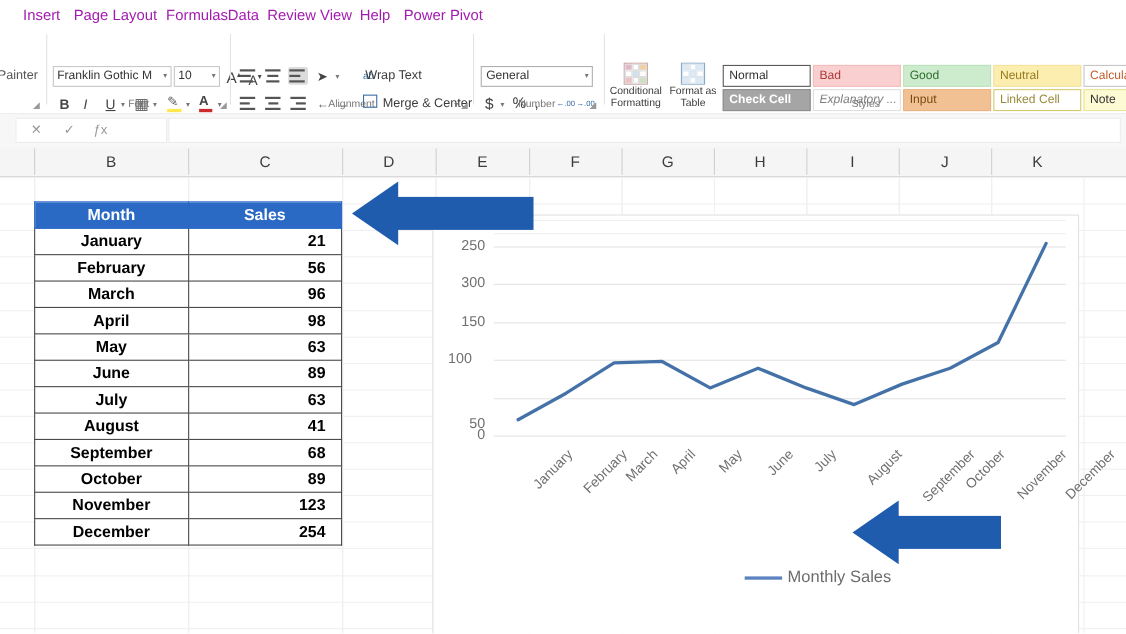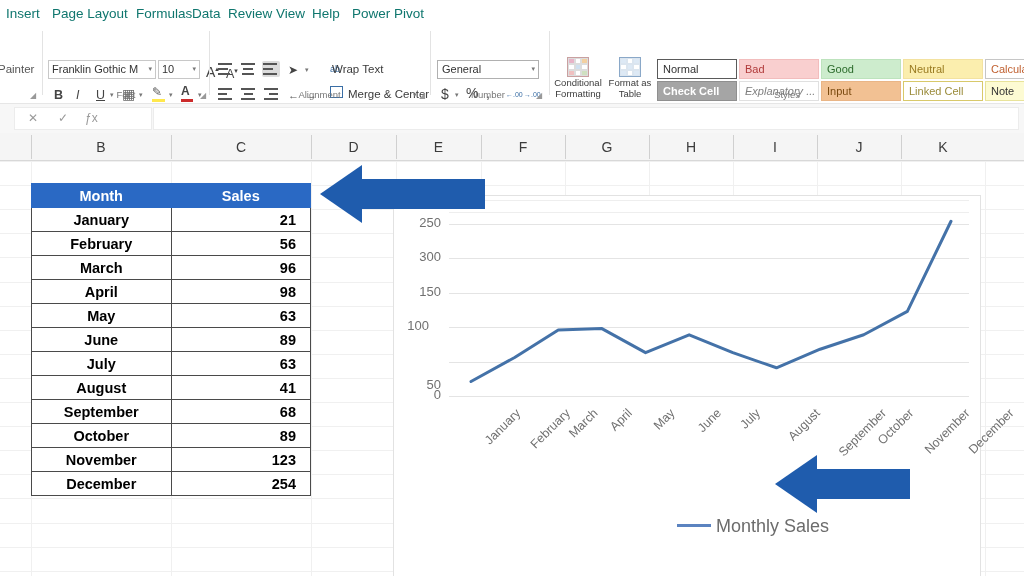--- a/index.html
+++ b/index.html
@@ -9,22 +9,22 @@
     background: #ffffff; overflow: hidden;
   }
   #app { position: relative; width: 1024px; height: 576px; background:#fff; }
 
   
   .ribbon-tabs {
     position:absolute; left:0; top:0; width:1024px; height:27px;
     background:#ffffff; border-bottom:0px;
   }
   .ribbon-tabs .tab {
-    position:absolute; top:5px; font-size:13.5px; color:#0f766e;
-    white-space:nowrap; line-height:17px;
+    position:absolute; top:5px; font-size:13.5px; color:#a21caf;
+    white-space:nowrap; line-height:17px;margin-left:15px;
   }
   .ribbon-body {
     position:absolute; left:0; top:27px; width:1024px; height:77px;
     background:#ffffff; border-bottom:1px solid #e6e6e6;
   }
   .grp-label {
     position:absolute; font-size:9.5px; color:#777; bottom:3px;
     text-align:center; white-space:nowrap;
   }
   .grp-sep { position:absolute; top:4px; width:1px; height:64px; background:#e3e3e3; }
@@ -119,21 +119,21 @@
   #dtable td.s { text-align:right; width:140px; }
 
   
   #chart { position:absolute; left:393px; top:34px; width:588px; height:461px;
            background:#ffffff; border:1px solid #e2e2e2; }
   .grid-line { position:absolute; height:1px; background:#e4e4e4; }
   .ytick { position:absolute; font-size:13px; color:#707070; text-align:right; width:34px; }
   .xlab { position:absolute; font-size:12.5px; color:#707070; white-space:nowrap;
           transform-origin: right top; transform: rotate(-45deg); text-align:right; }
   .legend-line { position:absolute; height:2.6px; background:#5b83c0; }
-  .legend-txt { position:absolute; font-size:18px; color:#6c6c6c;text-align:right; }
+  .legend-txt { position:absolute; font-size:15px; color:#6c6c6c;text-align:right; }
 
   
   .arrow { position:absolute; }
   .arrow .shaft { position:absolute; background:#1f5cad; }
   .arrow .headt { position:absolute; width:0; height:0;
                   border-top:29px solid transparent; border-bottom:29px solid transparent;
                   border-right:42px solid #1f5cad; }
 </style>
 </head>
 <body>

